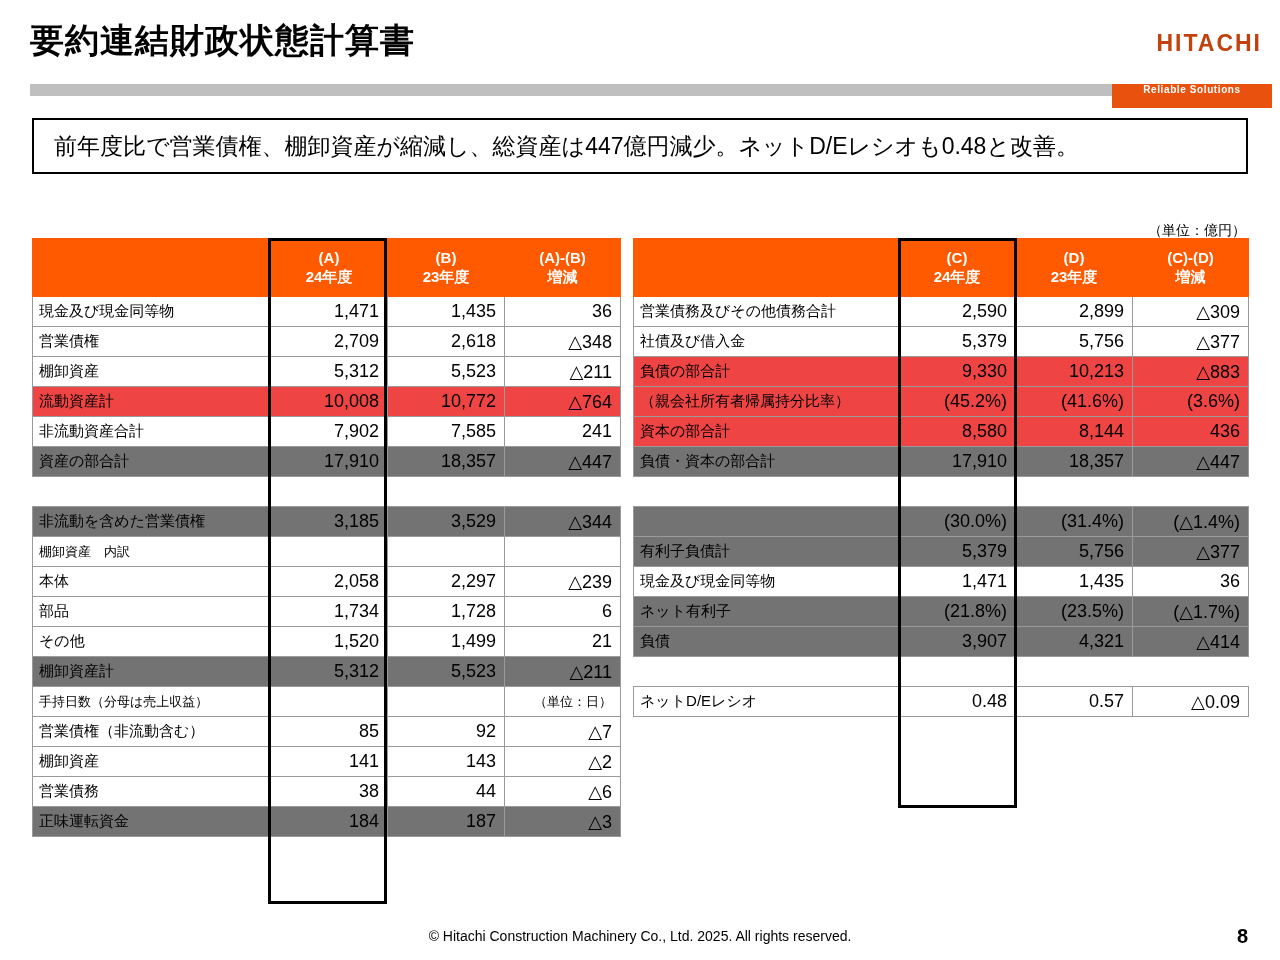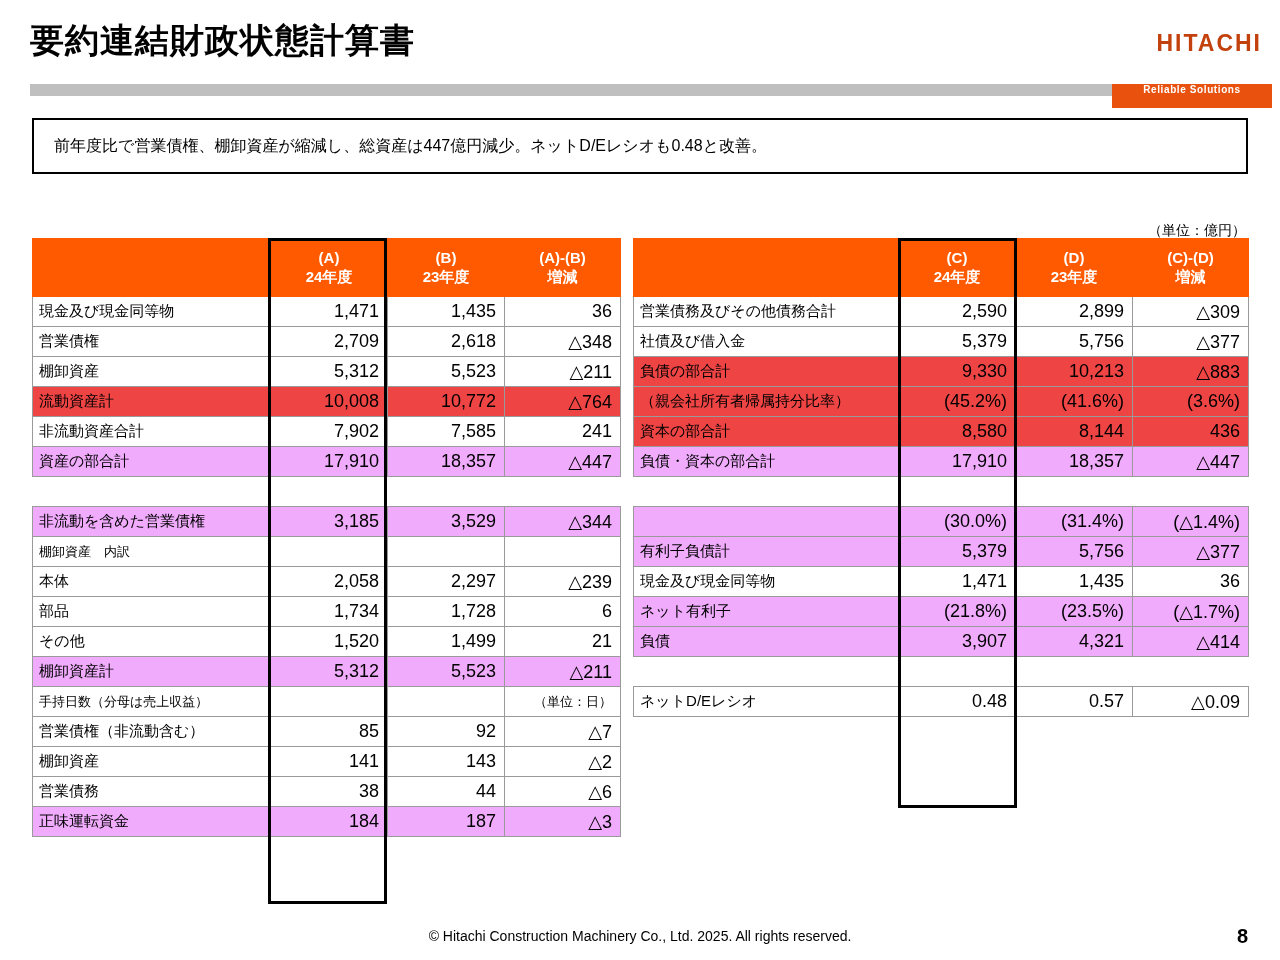--- a/index.html
+++ b/index.html
@@ -63,21 +63,21 @@
     left: 32px;
     top: 118px;
     width: 1216px;
     height: 56px;
     border: 2px solid #000000;
     box-sizing: border-box;
     display: flex;
     align-items: center;
   }
   #message-text {
-    font-size: 16px;
+    font-size: 23px;
     padding-left: 20px;
     letter-spacing: 0px;
   }
 
   
   #unit-note {
     position: absolute;
     right: 34px;
     top: 222px;
     font-size: 14px;
@@ -109,21 +109,21 @@
     text-align: left;
     padding-left: 6px;
     font-size: 15px;
   }
   .num {
     text-align: right;
     padding-right: 8px;
     font-size: 18px;
   }
   .tint-light { background: #ef4444; }
-  .tint-mid   { background: #f0abfc; }
+  .tint-mid   { background: #737373; }
   .blank      { background: #ffffff; border: none; }
   .small      { font-size: 13px; }
   .unit-cell  { text-align: right; padding-right: 8px; font-size: 13px; }
 
   #table-left-wrap  { position: absolute; left: 32px; top: 238px; }
   #table-right-wrap { position: absolute; left: 633px; top: 238px; }
 
   table.left-table  { width: 588px; }
   table.right-table { width: 615px; }
 

